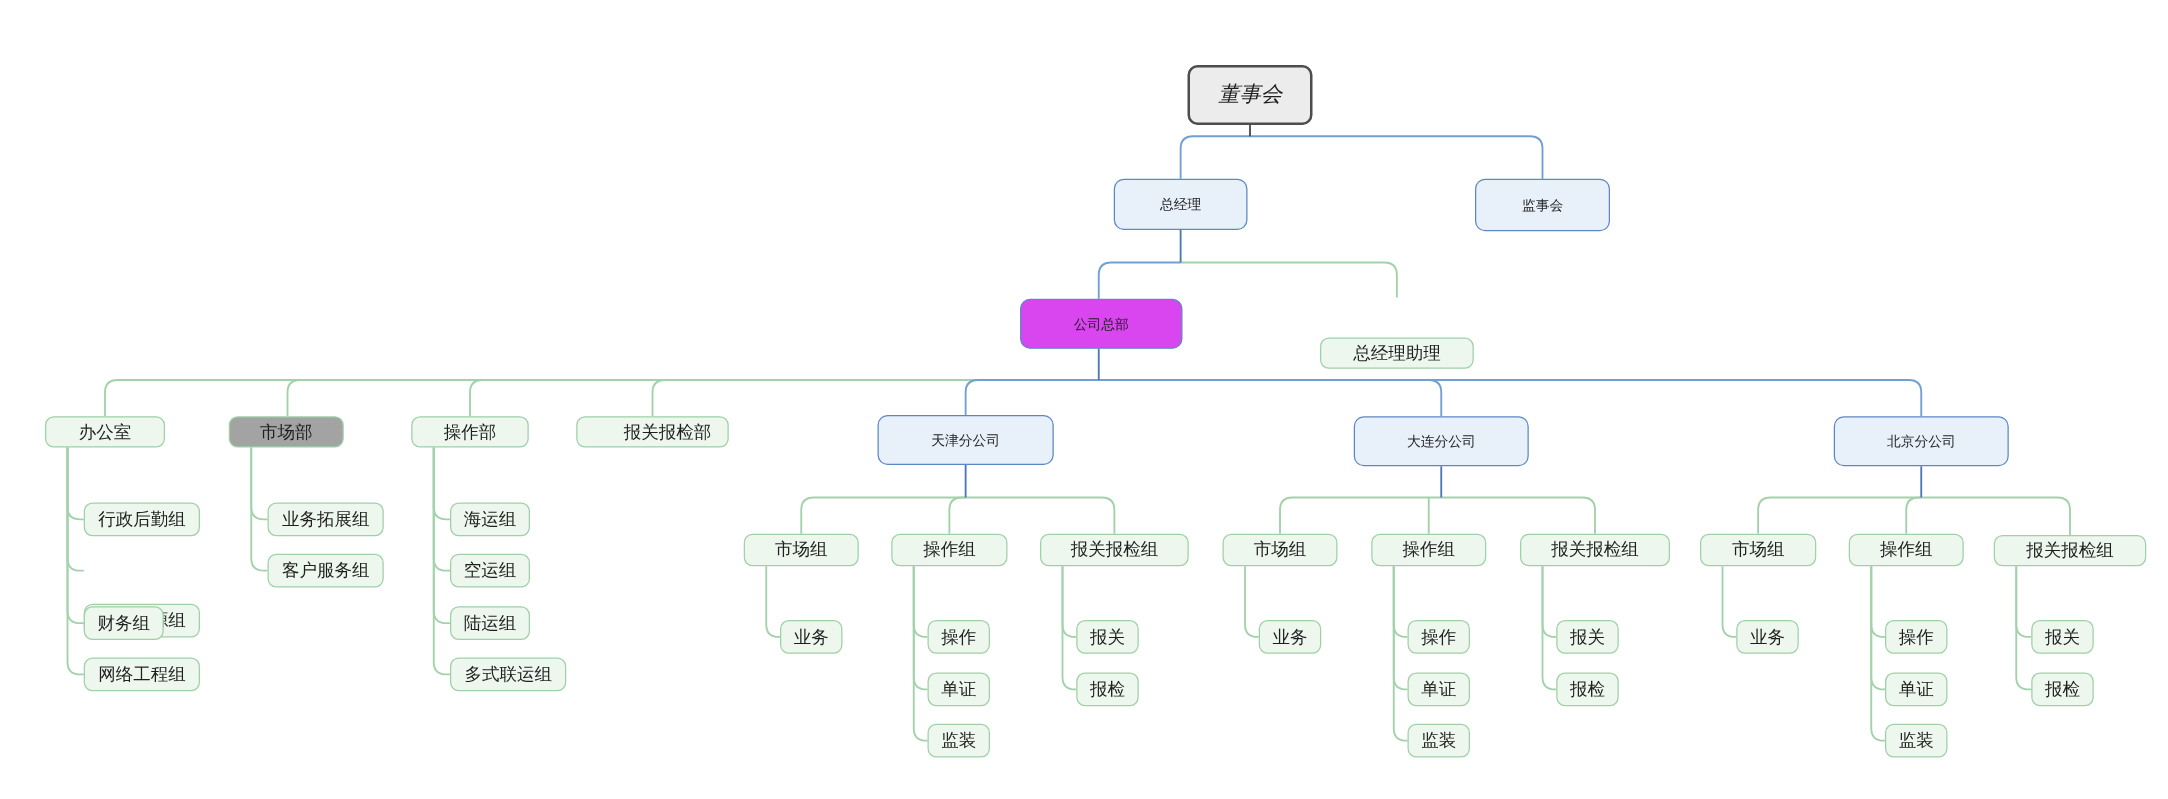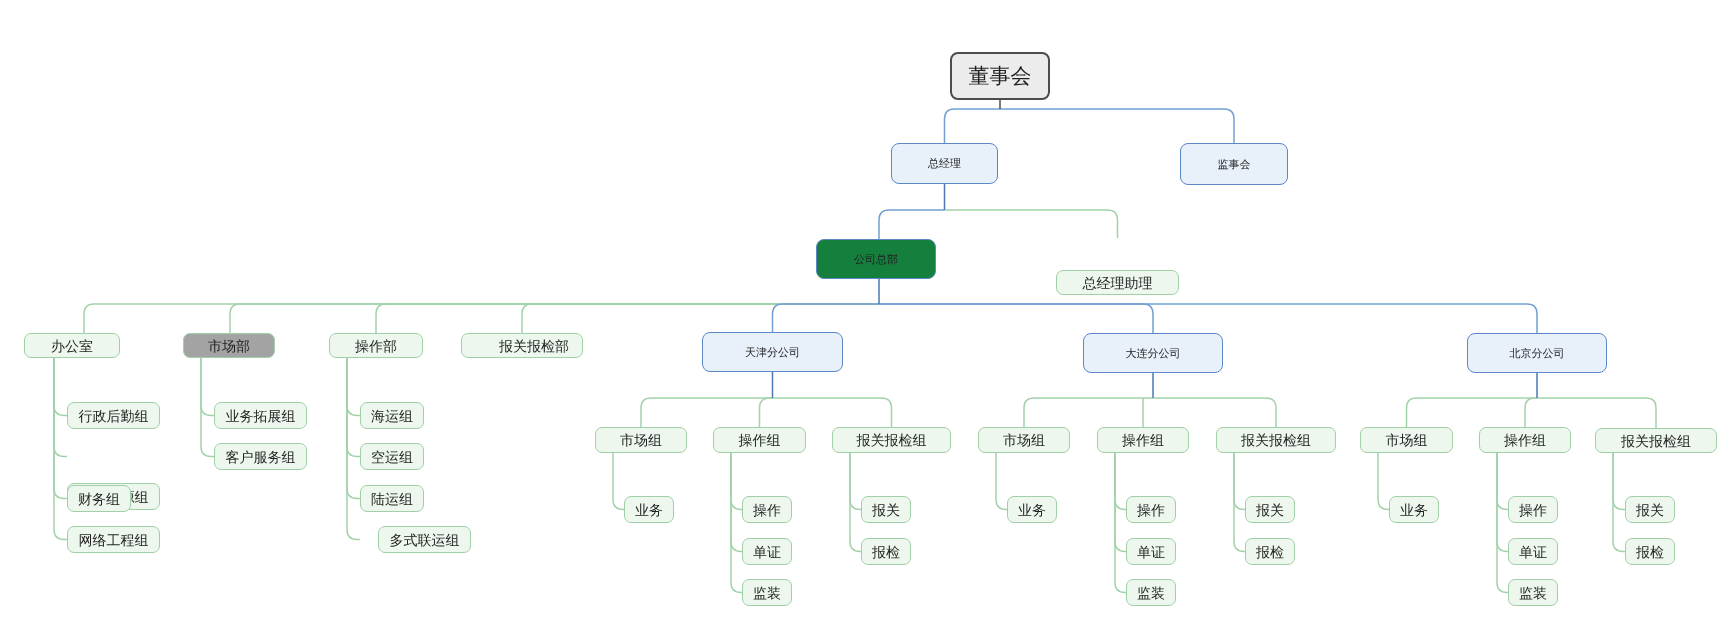--- a/index.html
+++ b/index.html
@@ -9,21 +9,21 @@
   .node{
     position:absolute;
     box-sizing:border-box;
     display:flex;align-items:center;justify-content:center;
     border-radius:8px;
     white-space:nowrap;
     color:#1f1f1f;
     cursor:default;
     line-height:1;
   }
-  .node.executive{border-width:2px;border-style:solid;font-size:21px;}
+  .node.executive{border-width:2px;border-style:solid;font-size:17px;font-style:italic;}
   .node.company{border-width:1.5px;border-style:solid;font-size:11px;}
   .node.dept{border-width:1.4px;border-style:solid;font-size:14px;border-radius:7px;}
 </style>
 </head>
 <body>
 
 <div id="canvas">
   <svg id="connectors" viewBox="0 0 1734 639" xmlns="http://www.w3.org/2000/svg" fill="none">
       <path d="M 944.5 210 H 1107.5 Q 1117.5 210 1117.5 220 V 238" stroke="#a3d2aa" stroke-width="1.5" fill="none"></path>
       <path d="M 879 304 H 94 Q 84 304 84 314 V 333" stroke="#a3d2aa" stroke-width="1.5" fill="none"></path>
@@ -76,34 +76,34 @@
       <path d="M 1000 100 V 109" stroke="#4d4d4d" stroke-width="1.5" fill="none"></path>
       <path d="M 944.5 184 V 210" stroke="#4c79b6" stroke-width="1.5" fill="none"></path>
       <path d="M 879 279 V 304" stroke="#4c79b6" stroke-width="1.5" fill="none"></path>
       <path d="M 772.5 372 V 398" stroke="#4c79b6" stroke-width="1.5" fill="none"></path>
       <path d="M 1153 373 V 398" stroke="#4c79b6" stroke-width="1.5" fill="none"></path>
       <path d="M 1537 373 V 398" stroke="#4c79b6" stroke-width="1.5" fill="none"></path>
     </svg>
   <div id="nodes">
       <div class="node executive" style="left: 950px; top: 52px; width: 100px; height: 48px; background: rgb(236, 236, 236); border-color: rgb(77, 77, 77);">董事会</div>
       <div class="node company" style="left: 891px; top: 143px; width: 107px; height: 41px; background: rgb(232, 240, 250); border-color: rgb(92, 136, 197);">总经理</div>
-      <div class="node company" style="left: 816px; top: 239px; width: 120px; height: 40px; background: #15803d; border-color: rgb(92, 136, 197);">公司总部</div>
-      <div class="node dept" style="left: 24px; top: 333px; width: 96px; height: 25px; background: rgb(237, 247, 238); border-color: rgb(159, 208, 167); text-align: center;">办公室</div>
+      <div class="node company" style="left: 816px; top: 239px; width: 130px; height: 40px; background: #d946ef; border-color: rgb(92, 136, 197);">公司总部</div>
+      <div class="node dept" style="left: 36px; top: 333px; width: 96px; height: 25px; background: rgb(237, 247, 238); border-color: rgb(159, 208, 167); text-align: center;">办公室</div>
       <div class="node dept" style="left: 67px; top: 402px; width: 93px; height: 27px; background: rgb(237, 247, 238); border-color: rgb(159, 208, 167);">行政后勤组</div>
       <div class="node dept" style="left: 67px; top: 443px; width: 93px; height: 27px; background: rgb(237, 247, 238); border-color: rgb(159, 208, 167); margin-top: 40px;">人力资源组</div>
       <div class="node dept" style="left: 67px; top: 485px; width: 64px; height: 27px; background: rgb(237, 247, 238); border-color: rgb(159, 208, 167);">财务组</div>
       <div class="node dept" style="left: 67px; top: 526px; width: 93px; height: 27px; background: rgb(237, 247, 238); border-color: rgb(159, 208, 167);">网络工程组</div>
       <div class="node dept" style="left: 183px; top: 333px; width: 92px; height: 25px; background: #a3a3a3; border-color: rgb(159, 208, 167);">市场部</div>
       <div class="node dept" style="left: 214px; top: 402px; width: 93px; height: 27px; background: rgb(237, 247, 238); border-color: rgb(159, 208, 167);">业务拓展组</div>
       <div class="node dept" style="left: 214px; top: 443px; width: 93px; height: 27px; background: rgb(237, 247, 238); border-color: rgb(159, 208, 167);">客户服务组</div>
       <div class="node dept" style="left: 329px; top: 333px; width: 94px; height: 25px; background: rgb(237, 247, 238); border-color: rgb(159, 208, 167); text-align: right;">操作部</div>
       <div class="node dept" style="left: 360px; top: 402px; width: 64px; height: 27px; background: rgb(237, 247, 238); border-color: rgb(159, 208, 167);">海运组</div>
       <div class="node dept" style="left: 360px; top: 443px; width: 64px; height: 27px; background: rgb(237, 247, 238); border-color: rgb(159, 208, 167); text-align: center;">空运组</div>
       <div class="node dept" style="left: 360px; top: 485px; width: 64px; height: 27px; background: rgb(237, 247, 238); border-color: rgb(159, 208, 167);">陆运组</div>
-      <div class="node dept" style="left: 378px; top: 526px; width: 93px; height: 27px; background: rgb(237, 247, 238); border-color: rgb(159, 208, 167);">多式联运组</div>
+      <div class="node dept" style="left: 360px; top: 526px; width: 93px; height: 27px; background: rgb(237, 247, 238); border-color: rgb(159, 208, 167);">多式联运组</div>
       <div class="node dept" style="left: 461px; top: 333px; width: 122px; height: 25px; background: rgb(237, 247, 238); border-color: rgb(159, 208, 167); padding-left: 24px;">报关报检部</div>
       <div class="node company" style="left: 702px; top: 332px; width: 141px; height: 40px; background: rgb(232, 240, 250); border-color: rgb(92, 136, 197);">天津分公司</div>
       <div class="node dept" style="left: 595px; top: 427px; width: 92px; height: 26px; background: rgb(237, 247, 238); border-color: rgb(159, 208, 167);">市场组</div>
       <div class="node dept" style="left: 624px; top: 496px; width: 50px; height: 27px; background: rgb(237, 247, 238); border-color: rgb(159, 208, 167);">业务</div>
       <div class="node dept" style="left: 713px; top: 427px; width: 93px; height: 26px; background: rgb(237, 247, 238); border-color: rgb(159, 208, 167);">操作组</div>
       <div class="node dept" style="left: 742px; top: 496px; width: 50px; height: 27px; background: rgb(237, 247, 238); border-color: rgb(159, 208, 167);">操作</div>
       <div class="node dept" style="left: 742px; top: 538px; width: 50px; height: 27px; background: rgb(237, 247, 238); border-color: rgb(159, 208, 167);">单证</div>
       <div class="node dept" style="left: 742px; top: 579px; width: 50px; height: 27px; background: rgb(237, 247, 238); border-color: rgb(159, 208, 167);">监装</div>
       <div class="node dept" style="left: 832px; top: 427px; width: 119px; height: 26px; background: rgb(237, 247, 238); border-color: rgb(159, 208, 167);">报关报检组</div>
       <div class="node dept" style="left: 861px; top: 496px; width: 50px; height: 27px; background: rgb(237, 247, 238); border-color: rgb(159, 208, 167);">报关</div>

